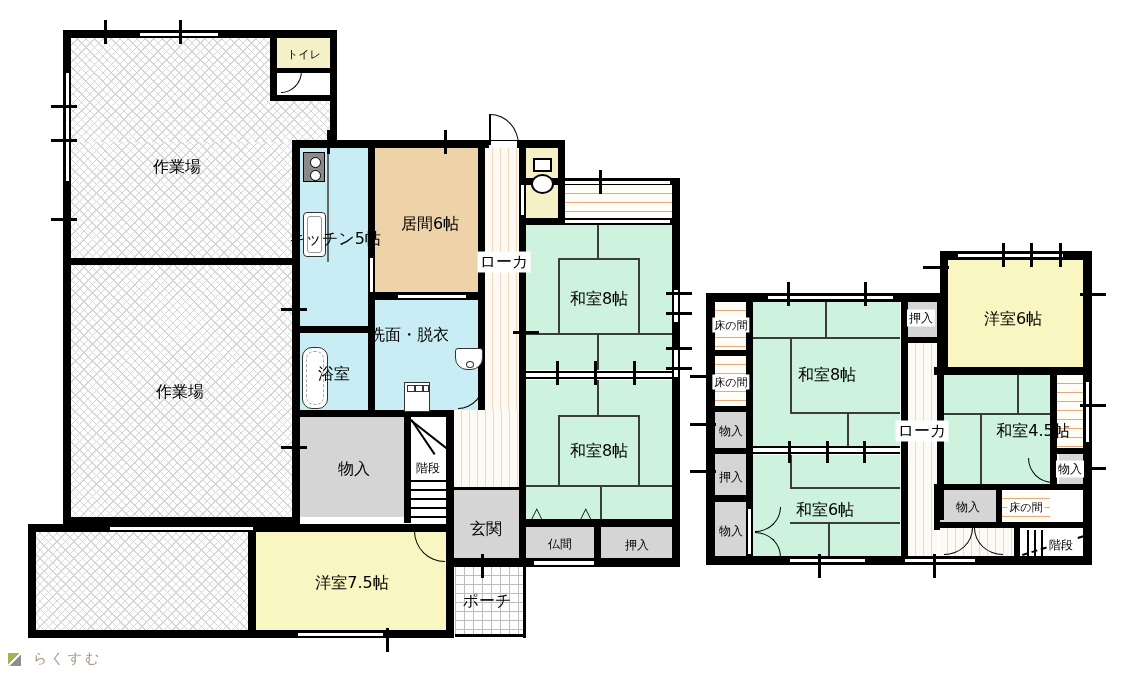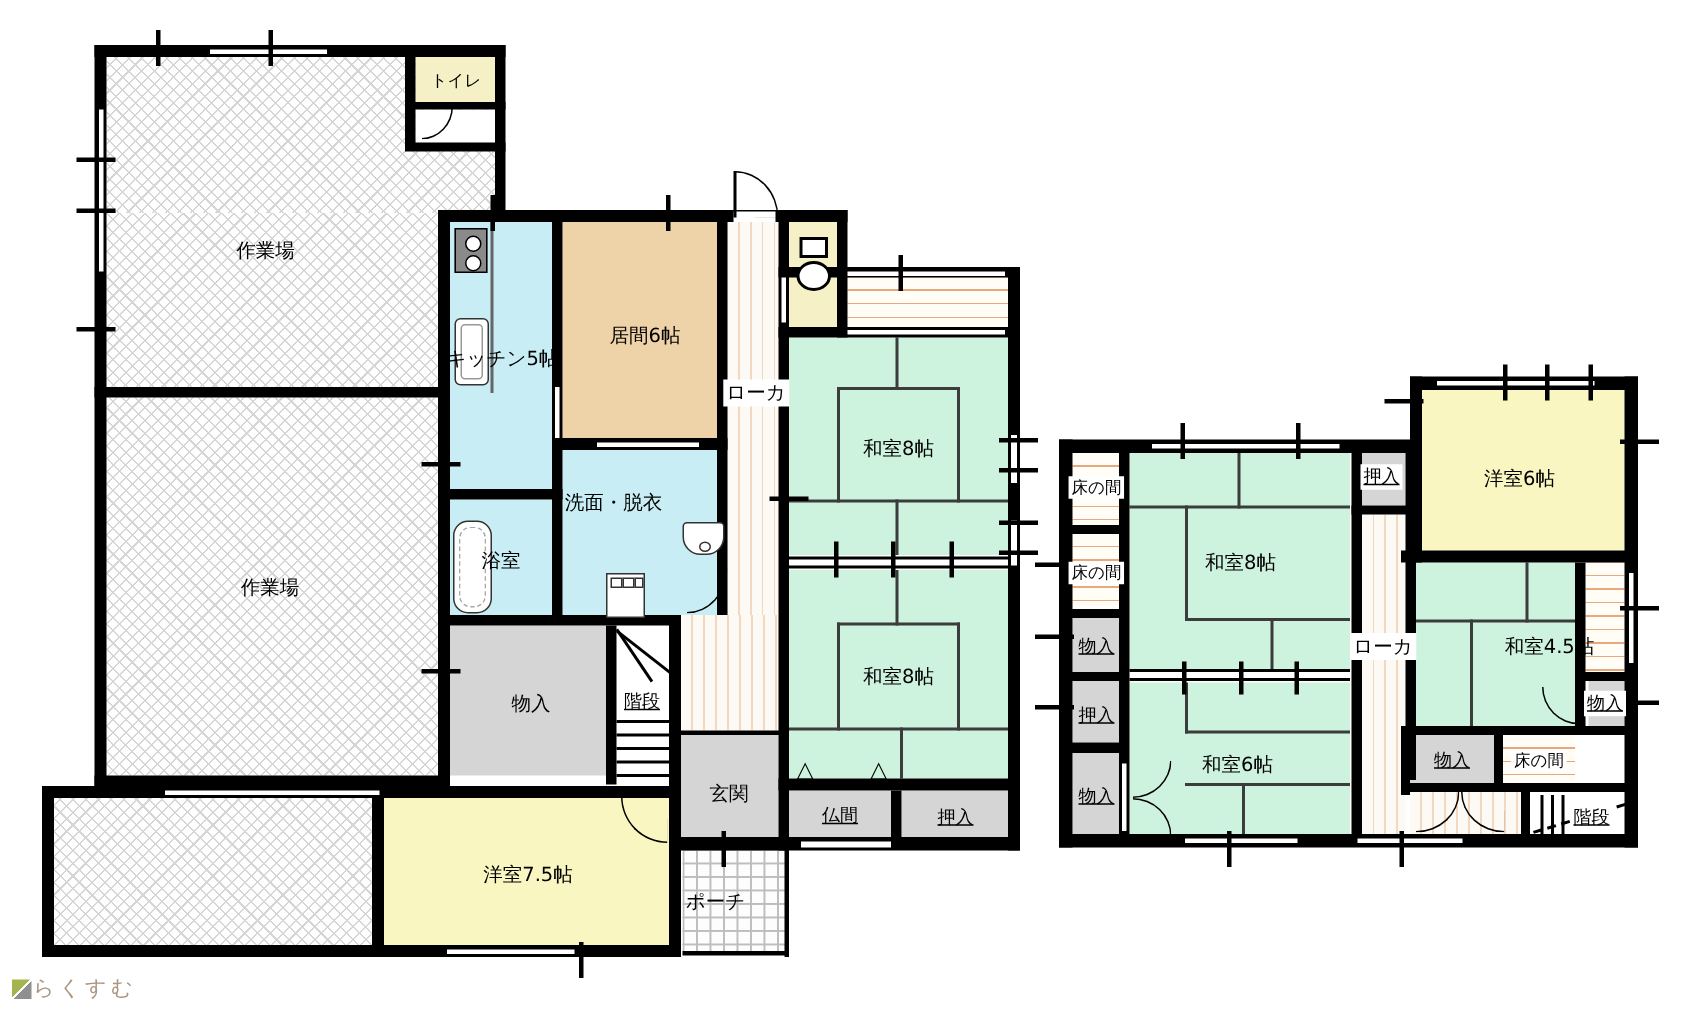--- a/index.html
+++ b/index.html
@@ -3,21 +3,21 @@
 <meta charset="utf-8">
 <style>
   html,body{margin:0;padding:0;background:#fff;}
   .canvas{position:relative;width:1135px;height:673px;background:#fff;overflow:hidden;
           font-family:"DejaVu Sans",sans-serif;}
   .r{position:absolute;}                          
   .w{position:absolute;background:#000;z-index:30;}   
   .sl{position:absolute;background:#fff;z-index:31;}  
   .tk{position:absolute;background:#000;z-index:40;}  
   .tl{position:absolute;background:#3c3c3c;z-index:10;} 
-  .lb{position:absolute;transform:translate(-50%,-50%);font-size:13px;color:#000;
+  .lb{position:absolute;transform:translate(-50%,-50%);font-size:16px;color:#000;
       white-space:nowrap;z-index:50;letter-spacing:0;}
   .bgw{background:#fff;padding:0 2px;}
   .hatch{background-color:#fefefe;background-image:
      repeating-linear-gradient(45deg,transparent 0 5px,#d6d6d6 5px 6px),
      repeating-linear-gradient(-45deg,transparent 0 5px,#d6d6d6 5px 6px);}
   .stripeH{background:repeating-linear-gradient(180deg,#fffdf6 0 8px,#e7a87e 8px 9px);}
   .stripeV{background:repeating-linear-gradient(90deg,#fdfaf5 0 7px,#f1d8bf 7px 8px);}
   .grid{background-color:#fdfdfd;background-image:
      linear-gradient(#bdbdbd 1px,transparent 1px),
      linear-gradient(90deg,#bdbdbd 1px,transparent 1px);background-size:9px 9px;}
@@ -27,25 +27,25 @@
   .tan{background:#eed2a8;}
   .yellow{background:#f9f6c2;}
   .cream{background:#f5f0c6;}
   .arc{position:absolute;z-index:45;}
   .icon{position:absolute;z-index:45;box-sizing:border-box;}
   .steps-h{position:absolute;background:#000;height:2px;z-index:20;}
   .steps-v{position:absolute;background:#000;width:2px;z-index:20;}
   .diag{position:absolute;height:0;border-top:2px solid #000;z-index:20;transform-origin:left top;}
   .diag-dash{position:absolute;height:0;border-top:2px dashed #000;z-index:46;transform-origin:left top;}
   .tri{position:absolute;font-size:15px;line-height:15px;color:#000;z-index:46;}
-  .logo{position:absolute;left:8px;top:650px;display:flex;align-items:center;gap:1px;z-index:60;}
+  .logo{position:absolute;left:8px;top:650px;display:flex;align-items:center;gap:12px;z-index:60;}
   .logo-mark{width:13px;height:13px;
      background:linear-gradient(to bottom right,#a4b54d 0 46%,#ffffff 46% 54%,#8f8f8f 54% 100%);}
   .logo-text{font-size:14px;color:#ab9480;letter-spacing:3px;}
-  .fs11{font-size:11px;} .fs12{font-size:12px;text-decoration:underline;}
+  .fs11{font-size:11px;} .fs12{font-size:12px;}
 </style>
 </head>
 <body>
 
 <div class="canvas">
 
   <div class="r hatch" style="left:71px;top:38px;width:259px;height:104px"></div>
   <div class="r hatch" style="left:71px;top:142px;width:221px;height:118px"></div>
   <div class="r hatch" style="left:71px;top:265px;width:221px;height:252px"></div>
   <div class="r hatch" style="left:36px;top:532px;width:212px;height:98px"></div>
@@ -297,21 +297,21 @@
   <div class="lb" style="left:409px;top:335px">洗面・脱衣</div>
   <div class="lb" style="left:334px;top:374px">浴室</div>
   <div class="lb" style="left:354px;top:469px">物入</div>
   <div class="lb fs12 bgw" style="left:428px;top:468px">階段</div>
   <div class="lb" style="left:486px;top:529px">玄関</div>
   <div class="lb fs12" style="left:560px;top:544px">仏間</div>
   <div class="lb fs12" style="left:637px;top:545px">押入</div>
   <div class="lb" style="left:599px;top:299px">和室8帖</div>
   <div class="lb" style="left:599px;top:451px">和室8帖</div>
   <div class="lb" style="left:352px;top:583px">洋室7.5帖</div>
-  <div class="lb" style="left:477px;top:601px">ポーチ</div>
+  <div class="lb" style="left:487px;top:601px">ポーチ</div>
 
   <div class="lb fs11 bgw" style="left:731px;top:325px">床の間</div>
   <div class="lb fs11 bgw" style="left:731px;top:382px">床の間</div>
   <div class="lb fs12" style="left:731px;top:431px">物入</div>
   <div class="lb fs12" style="left:731px;top:477px">押入</div>
   <div class="lb fs12" style="left:731px;top:531px">物入</div>
   <div class="lb" style="left:827px;top:375px">和室8帖</div>
   <div class="lb" style="left:825px;top:510px">和室6帖</div>
   <div class="lb fs12 bgw" style="left:921px;top:318px">押入</div>
   <div class="lb bgw" style="left:922px;top:431px">ローカ</div>

